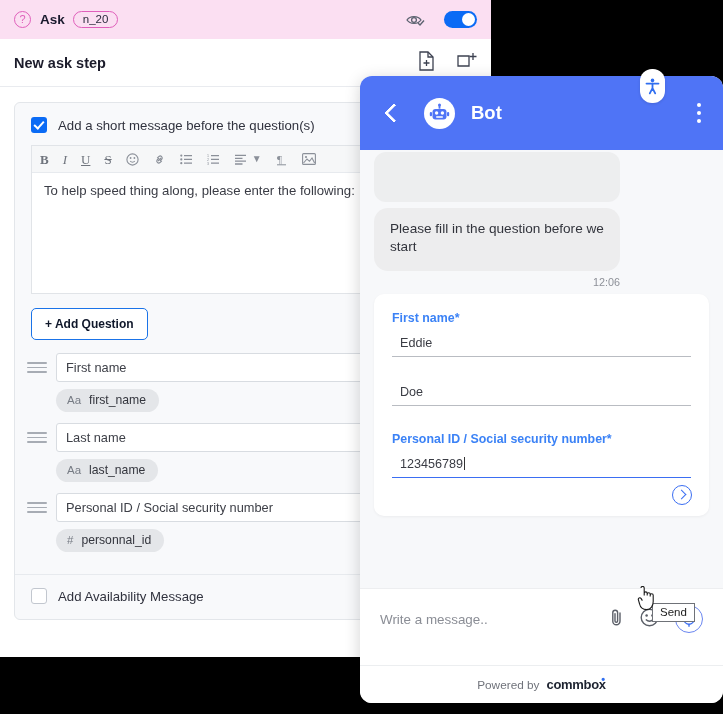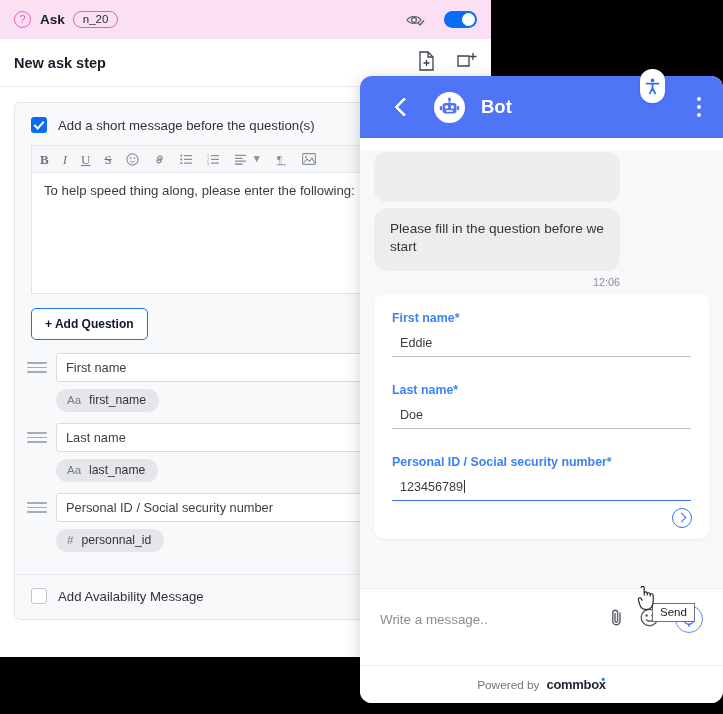--- a/index.html
+++ b/index.html
@@ -137,23 +137,23 @@
   
   .chat {
     position: absolute; left: 360px; top: 76px;
     width: 363px; height: 627px;
     background: #ffffff;
     border-radius: 12px;
     box-shadow: 0 3px 16px rgba(0,0,0,0.18);
     overflow: visible;
   }
   .chat-header {
-    height: 62px; background: #4f74f6;
+    height: 74px; background: #4f74f6;
     border-radius: 12px 12px 0 0;
-    display: flex; align-items: center; padding: 0 32px;
+    display: flex; align-items: center; padding: 0 22px;
     position: relative;
   }
   .back-chevron { width: 20px; height: 20px; position: relative; flex: none; cursor: pointer;}
   .back-chevron::before {
     content: ""; position: absolute; left: 5px; top: 3px;
     width: 11px; height: 11px; border: solid #fff; border-width: 3.4px 0 0 3.4px;
     transform: rotate(-45deg); border-radius: 1px;
   }
   .bot-avatar {
     width: 31px; height: 31px; border-radius: 50%; background: #fff;
@@ -468,21 +468,20 @@
 
     <div class="chat-body">
       <div class="bubble-partial"></div>
       <div class="bubble">Please fill in the question before we start</div>
       <div class="bubble-time">12:06</div>
 
       <div class="form-card">
         <div class="f-label">First name*</div>
         <div class="f-input">Eddie</div>
 
-        <div class="f-label">Last name*</div>
         <div class="f-input">Doe</div>
 
         <div class="f-label">Personal ID / Social security number*</div>
         <div class="f-input active"><span>123456789</span><span class="caret"></span></div>
 
         <span class="send-circle"></span>
       </div>
     </div>
 
     <div class="chat-input-bar">

